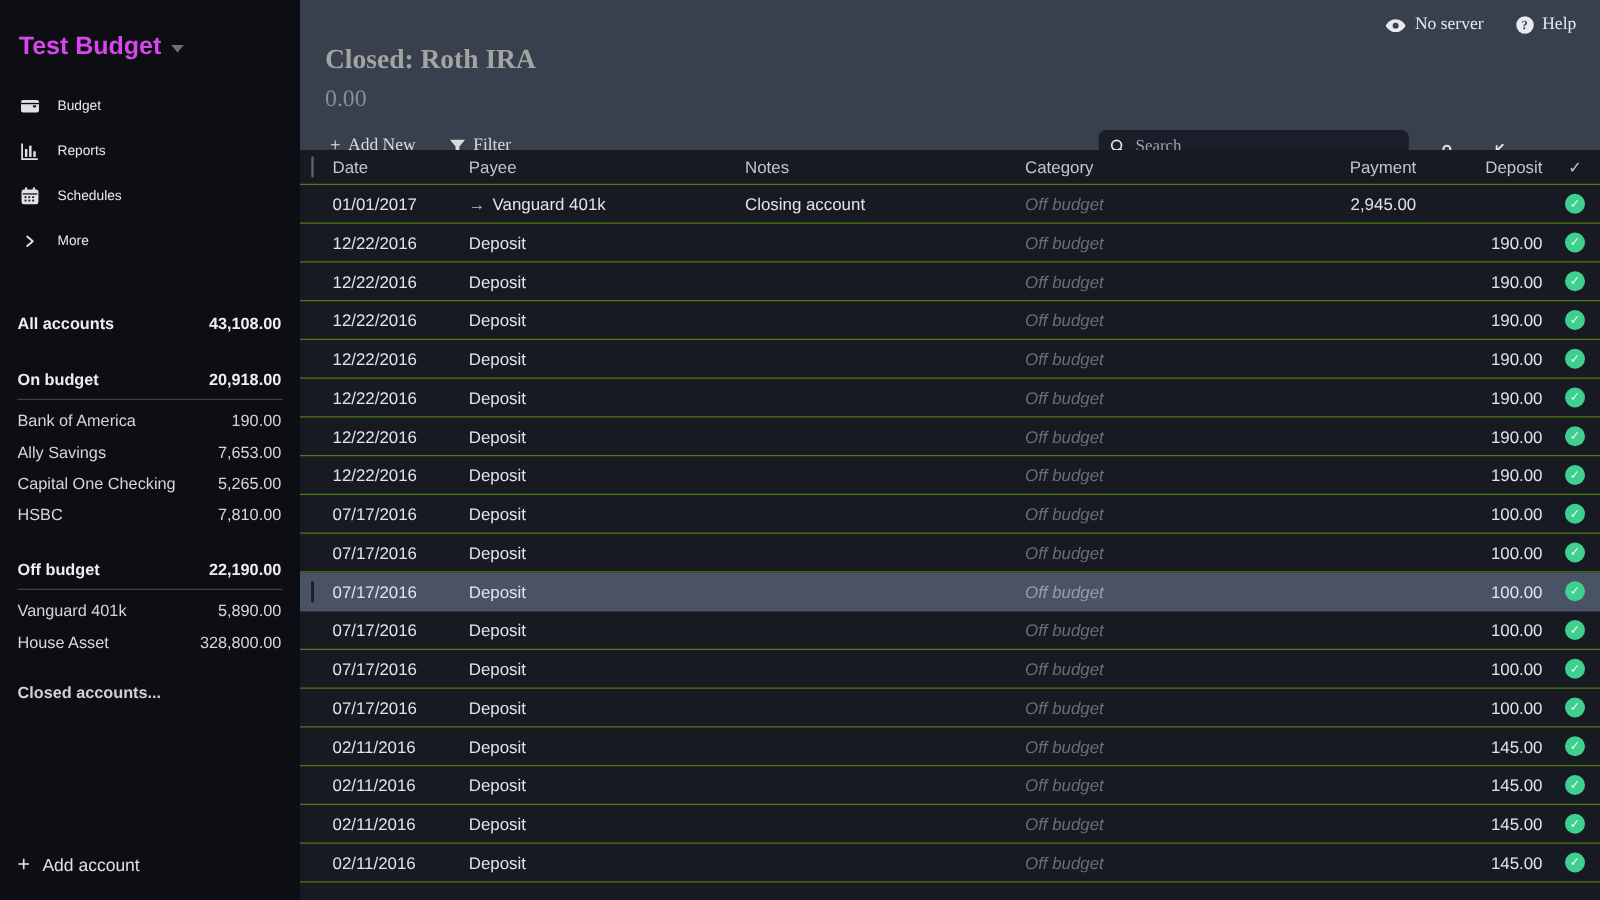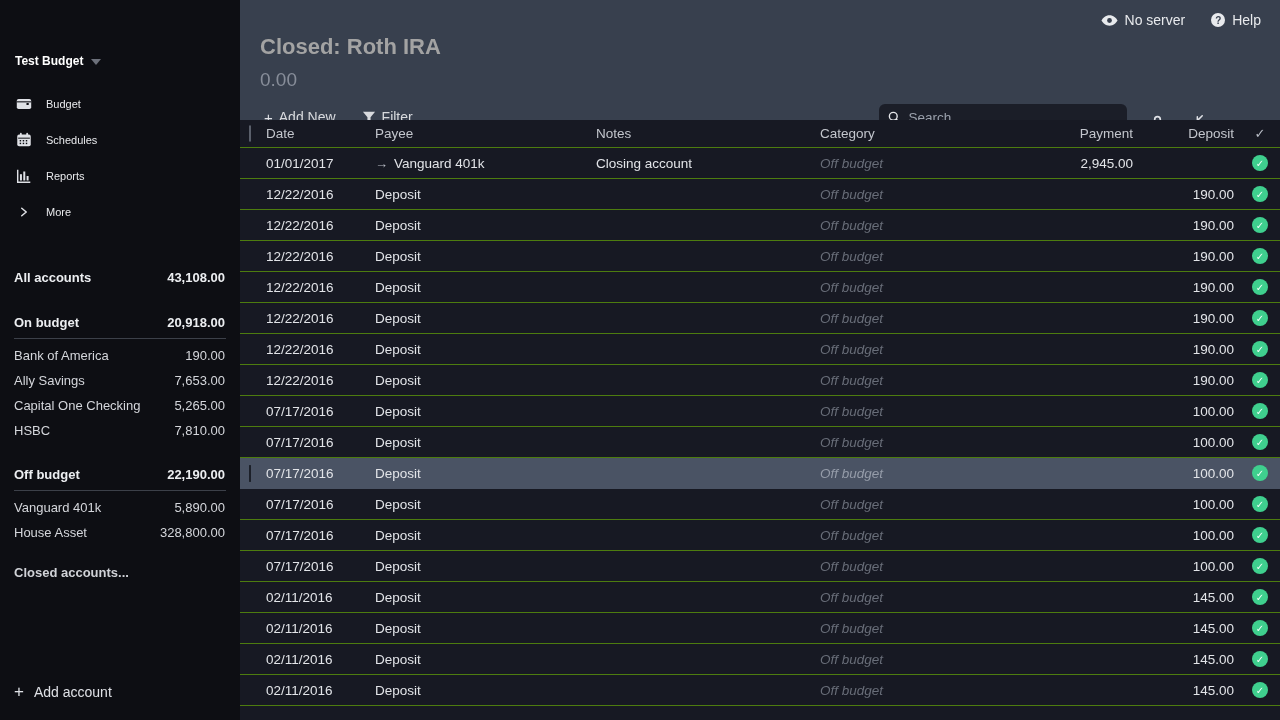--- a/index.html
+++ b/index.html
@@ -4,42 +4,42 @@
 <style>
   * { margin:0; padding:0; box-sizing:border-box; }
   html,body { width:1280px; height:720px; overflow:hidden; background:#0d0e13;
               font-family:"Liberation Sans","DejaVu Sans",sans-serif; }
   .app { display:flex; width:1280px; height:720px; }
 
   
   .sidebar { width:240px; height:720px; background:#0d0e13; color:#e8e9ec;
              display:flex; flex-direction:column; padding:0 0 10px 0; flex-shrink:0; }
   .budget-title { display:flex; align-items:center; gap:8px; padding:26px 16px 10px 15px;
-                  color:#ffffff; font-size:12px; font-weight:700; cursor:pointer;margin-top:28px; }
+                  color:#d946ef; font-size:20px; font-weight:700; cursor:pointer; }
   .caret-down { width:0; height:0; border-left:5px solid transparent; border-right:5px solid transparent;
                 border-top:6px solid #6c707a; margin-top:2px; }
   .menu { margin-top:8px; }
   .menu-item { display:flex; align-items:center; gap:13px; padding:9px 16px 9px 15px;
                font-size:11px; color:#e8e9ec; cursor:pointer; }
   .menu-item .mi { width:18px; height:18px; color:#dfe1e6; display:flex; align-items:center; justify-content:center; }
   .accounts { margin-top:34px; font-size:13px; }
   .acct-row { display:flex; justify-content:space-between; align-items:center;
               padding:5px 15px 5px 14px; color:#d4d6db; cursor:pointer; }
   .acct-row.total { font-weight:700; color:#eceef1; padding-top:6px; padding-bottom:6px; }
   .g-head { display:flex; justify-content:space-between; align-items:flex-end; margin:18px 14px 2px 14px;
             padding:6px 1px 8px 0; font-weight:700; color:#eceef1; border-bottom:1px solid #3c4049; cursor:pointer; }
   .g-accounts { margin-top:4px; }
   .closed-link { margin:20px 14px 0 14px; font-weight:700; color:#d0d2d7; font-size:13px; cursor:pointer; }
   .add-account { margin-top:auto; display:flex; align-items:center; gap:10px; padding:10px 14px;
                  color:#dfe1e6; font-size:14px; cursor:pointer; }
   .plus-glyph { font-size:17px; font-weight:400; color:#dfe1e6; line-height:1; }
 
   
   .main { flex:1; display:flex; flex-direction:column; background:#171923; }
-  .top-section { height:120px; background:#38404e; flex-shrink:0; }
+  .top-section { height:120px; background:#38404e; flex-shrink:0;font-family:Liberation Serif, serif; }
   .topbar { display:flex; justify-content:flex-end; align-items:center; gap:26px;
             padding:10px 19px 0 0; height:30px; color:#e8eaed; font-size:14px; }
   .topbar .tb-item { display:flex; align-items:center; gap:7px; cursor:pointer; }
   .q-circle { width:14px; height:14px; border-radius:50%; background:#e8eaed; color:#38404e;
               font-size:10px; font-weight:700; display:flex; align-items:center; justify-content:center; }
   .page-title { margin:4px 0 0 20px; font-size:22px; font-weight:700; color:#a3a3a3; }
   .page-balance { margin:9px 0 0 20px; font-size:19px; color:#878d99; }
   .toolbar { display:flex; align-items:center; margin:13px 22px 0 24px; height:26px; color:#d8dade; font-size:14px; }
   .tool-btn { display:flex; align-items:center; gap:6px; cursor:pointer; margin-right:26px; }
   .toolbar-right { margin-left:auto; display:flex; align-items:flex-end; gap:24px; }
@@ -90,46 +90,46 @@
               <rect x="2" y="4.5" width="16" height="11" rx="2" fill="#dfe1e6"></rect>
               <rect x="12.5" y="9" width="3" height="2" rx="1" fill="#0d0e13"></rect>
               <rect x="2" y="7" width="16" height="1.2" fill="#0d0e13"></rect>
             </svg>
         </span>
         <span>Budget</span>
       </div>
       <div class="menu-item">
         <span class="mi">
           <svg width="18" height="18" viewBox="0 0 20 20">
+              <path d="M3 3v14h14" stroke="#dfe1e6" stroke-width="1.6" fill="none"></path>
+              <rect x="5.5" y="8" width="2.2" height="7" fill="#dfe1e6"></rect>
+              <rect x="9.2" y="5" width="2.2" height="10" fill="#dfe1e6"></rect>
+              <rect x="12.9" y="10" width="2.2" height="5" fill="#dfe1e6"></rect>
+            </svg>
+        </span>
+        <span>Reports</span>
+      </div>
+      <div class="menu-item">
+        <span class="mi">
+          <svg width="18" height="18" viewBox="0 0 20 20">
               <rect x="2.5" y="4" width="15" height="13" rx="2" fill="#dfe1e6"></rect>
               <rect x="5.5" y="2" width="2" height="4" rx="1" fill="#dfe1e6"></rect>
               <rect x="12.5" y="2" width="2" height="4" rx="1" fill="#dfe1e6"></rect>
               <rect x="3.5" y="7.4" width="13" height="1.1" fill="#0d0e13"></rect>
               <g fill="#0d0e13">
                 <rect x="5.2" y="10" width="1.6" height="1.6"></rect>
                 <rect x="8.6" y="10" width="1.6" height="1.6"></rect>
                 <rect x="12" y="10" width="1.6" height="1.6"></rect>
                 <rect x="5.2" y="13" width="1.6" height="1.6"></rect>
                 <rect x="8.6" y="13" width="1.6" height="1.6"></rect>
                 <rect x="12" y="13" width="1.6" height="1.6"></rect>
               </g>
             </svg>
         </span>
         <span>Schedules</span>
-      </div>
-      <div class="menu-item">
-        <span class="mi">
-          <svg width="18" height="18" viewBox="0 0 20 20">
-              <path d="M3 3v14h14" stroke="#dfe1e6" stroke-width="1.6" fill="none"></path>
-              <rect x="5.5" y="8" width="2.2" height="7" fill="#dfe1e6"></rect>
-              <rect x="9.2" y="5" width="2.2" height="10" fill="#dfe1e6"></rect>
-              <rect x="12.9" y="10" width="2.2" height="5" fill="#dfe1e6"></rect>
-            </svg>
-        </span>
-        <span>Reports</span>
       </div>
       <div class="menu-item">
         <span class="mi">
           <svg width="12" height="12" viewBox="0 0 16 16">
               <path d="M5 3l6 5-6 5" stroke="#dfe1e6" stroke-width="2" fill="none" stroke-linecap="round" stroke-linejoin="round"></path>
             </svg>
         </span>
         <span>More</span>
       </div>
     </div>

